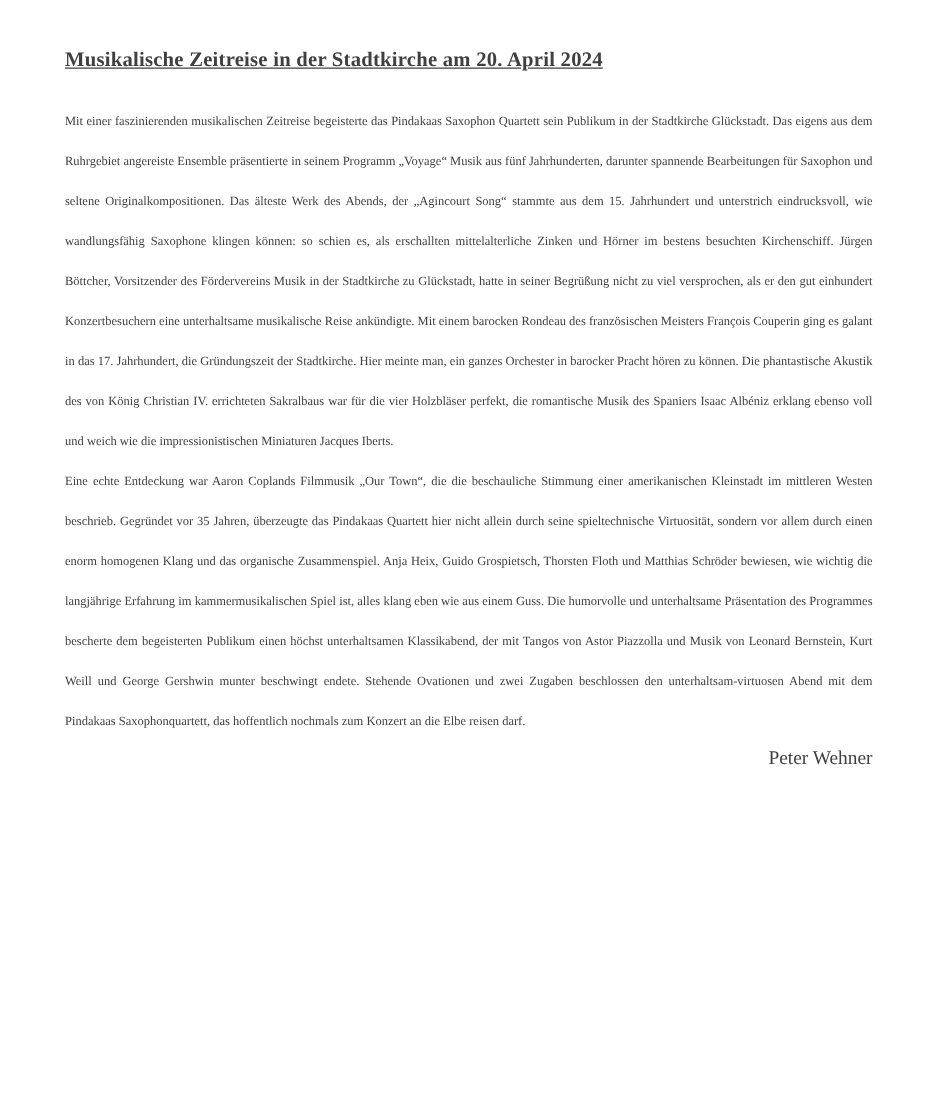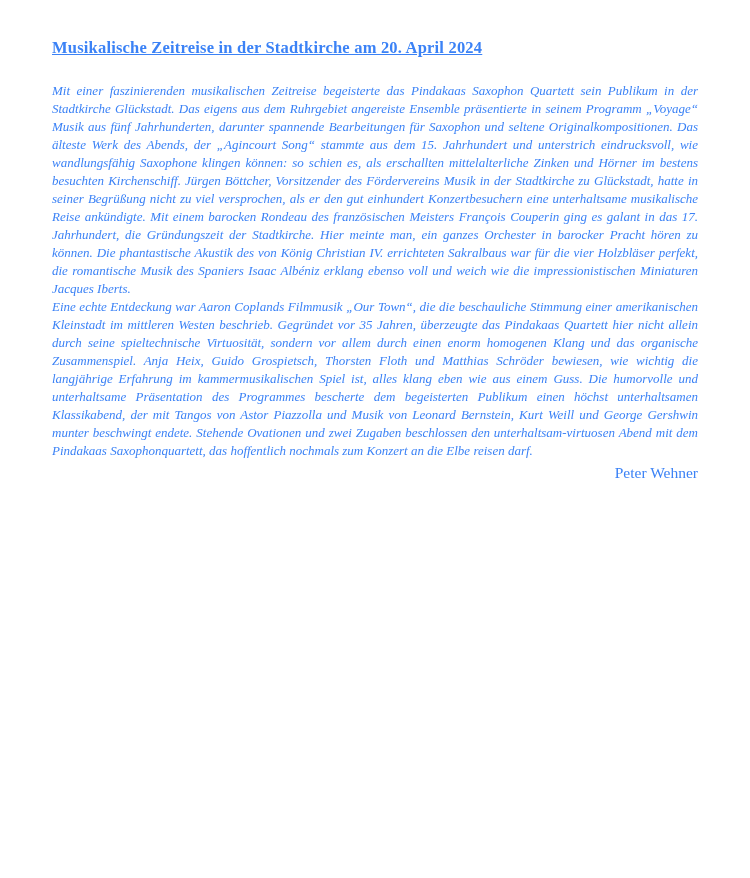--- a/index.html
+++ b/index.html
@@ -8,36 +8,35 @@
     background: #ffffff;
   }
   .page {
     position: relative;
     width: 750px;
     height: 878px;
     background: #ffffff;
     box-sizing: border-box;
     padding: 38px 52px 0 52px;
     font-family: "Liberation Serif", "DejaVu Serif", serif;
-    color: #3b82f6;
+    color: #404040;
     overflow: hidden;
   }
   .doc-title {
     font-size: 16.5px;
     font-weight: bold;
     text-decoration: underline;
     margin: 0 0 24px 0;
     letter-spacing: 0.2px;
   }
   .para {
-    font-size: 13px;
-    line-height: 18px;
+    font-size: 10px;
+    line-height: 32px;
     text-align: justify;
     margin: 0;
-    font-style: italic;
   }
   .signature {
     font-size: 15.5px;
     line-height: 26.4px;
     text-align: right;
     margin: 0;
   }
 </style>
 </head>
 <body>

